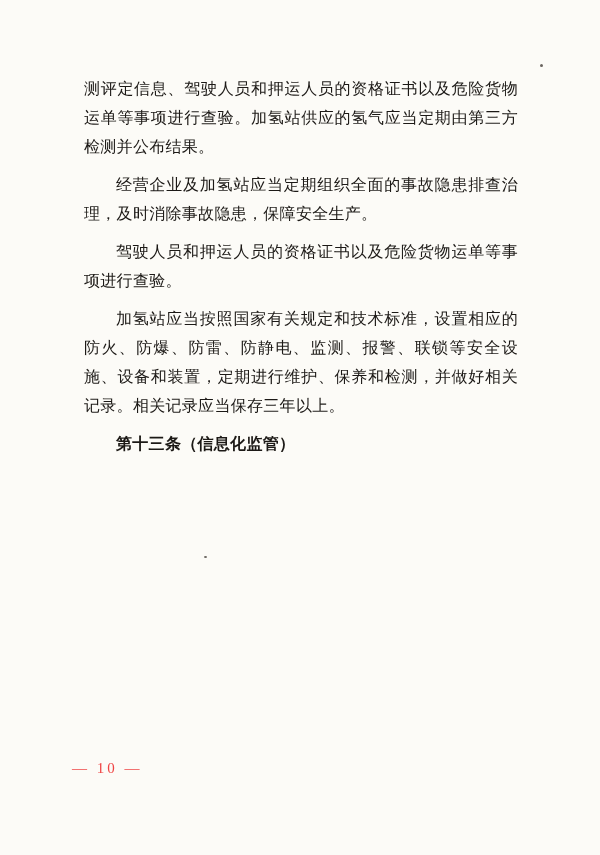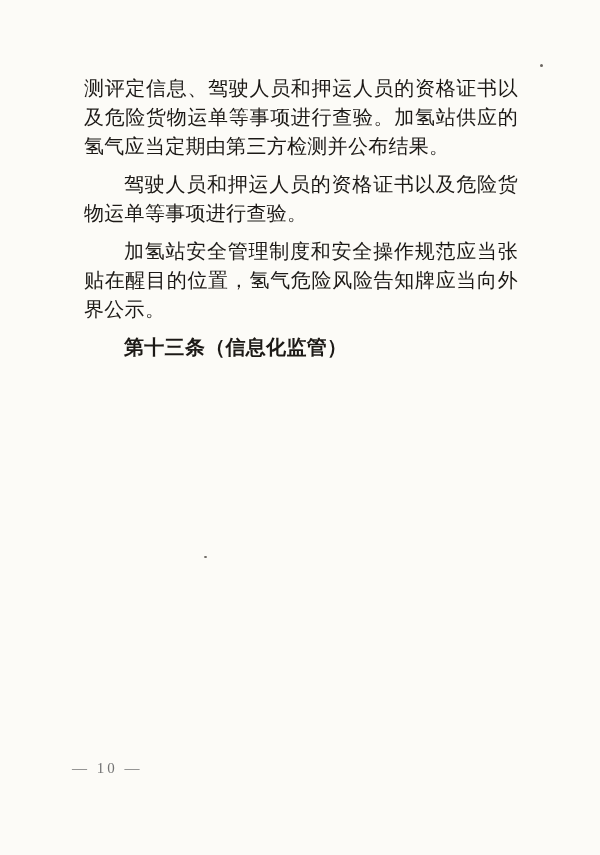--- a/index.html
+++ b/index.html
@@ -18,66 +18,67 @@
     position: absolute;
     left: 0;
     top: 0;
     width: 600px;
     height: 855px;
     box-sizing: border-box;
     padding: 74px 82px 0 84px;
     background: #fcfbf7;
   }
   .para {
-    font-size: 20px;
+    font-size: 16px;
     line-height: 29px;
     color: #1c1916;
     text-align: justify;
     text-justify: inter-ideograph;
     letter-spacing: 0.3px;
     margin: 0 0 9px 0;
     word-break: break-all;
   }
   .indent {
     text-indent: 2em;
   }
   .heading {
     font-weight: bold;
     text-indent: 2em;
   }
   .footer {
     position: absolute;
     left: 72px;
     top: 760px;
     font-size: 15px;
-    color: #737373;
+    color: #ef4444;
     letter-spacing: 3px;
   }
   .speck {
     position: absolute;
     background: #6a6560;
     border-radius: 50%;
   }
   .speck-1 { left: 540px; top: 64px; width: 3px; height: 3px; }
   .speck-2 { left: 204px; top: 556px; width: 3px; height: 2px; }
 </style>
 </head>
 <body>
 
 <div class="page">
 
   <p class="para">测评定信息、驾驶人员和押运人员的资格证书以及危险货物运单等事项进行查验。加氢站供应的氢气应当定期由第三方检测并公布结果。</p>
 
+  <p class="para indent">经营企业及加氢站应当定期组织全面的事故隐患排查治理，及时消除事故隐患，保障安全生产。</p>
 
 
   <p class="para indent">驾驶人员和押运人员的资格证书以及危险货物运单等事项进行查验。</p>
 
+  <p class="para indent">加氢站应当按照国家有关规定和技术标准，设置相应的防火、防爆、防雷、防静电、监测、报警、联锁等安全设施、设备和装置，定期进行维护、保养和检测，并做好相关记录。相关记录应当保存三年以上。</p>
 
 
-  <p class="para indent">加氢站安全管理制度和安全操作规范应当张贴在醒目的位置，氢气危险风险告知牌应当向外界公示。</p>
 
   <p class="para heading">第十三条（信息化监管）</p>
 
 
   <div class="footer">— 10 —</div>
 
   <div class="speck speck-1"></div>
   <div class="speck speck-2"></div>
 
 </div>

